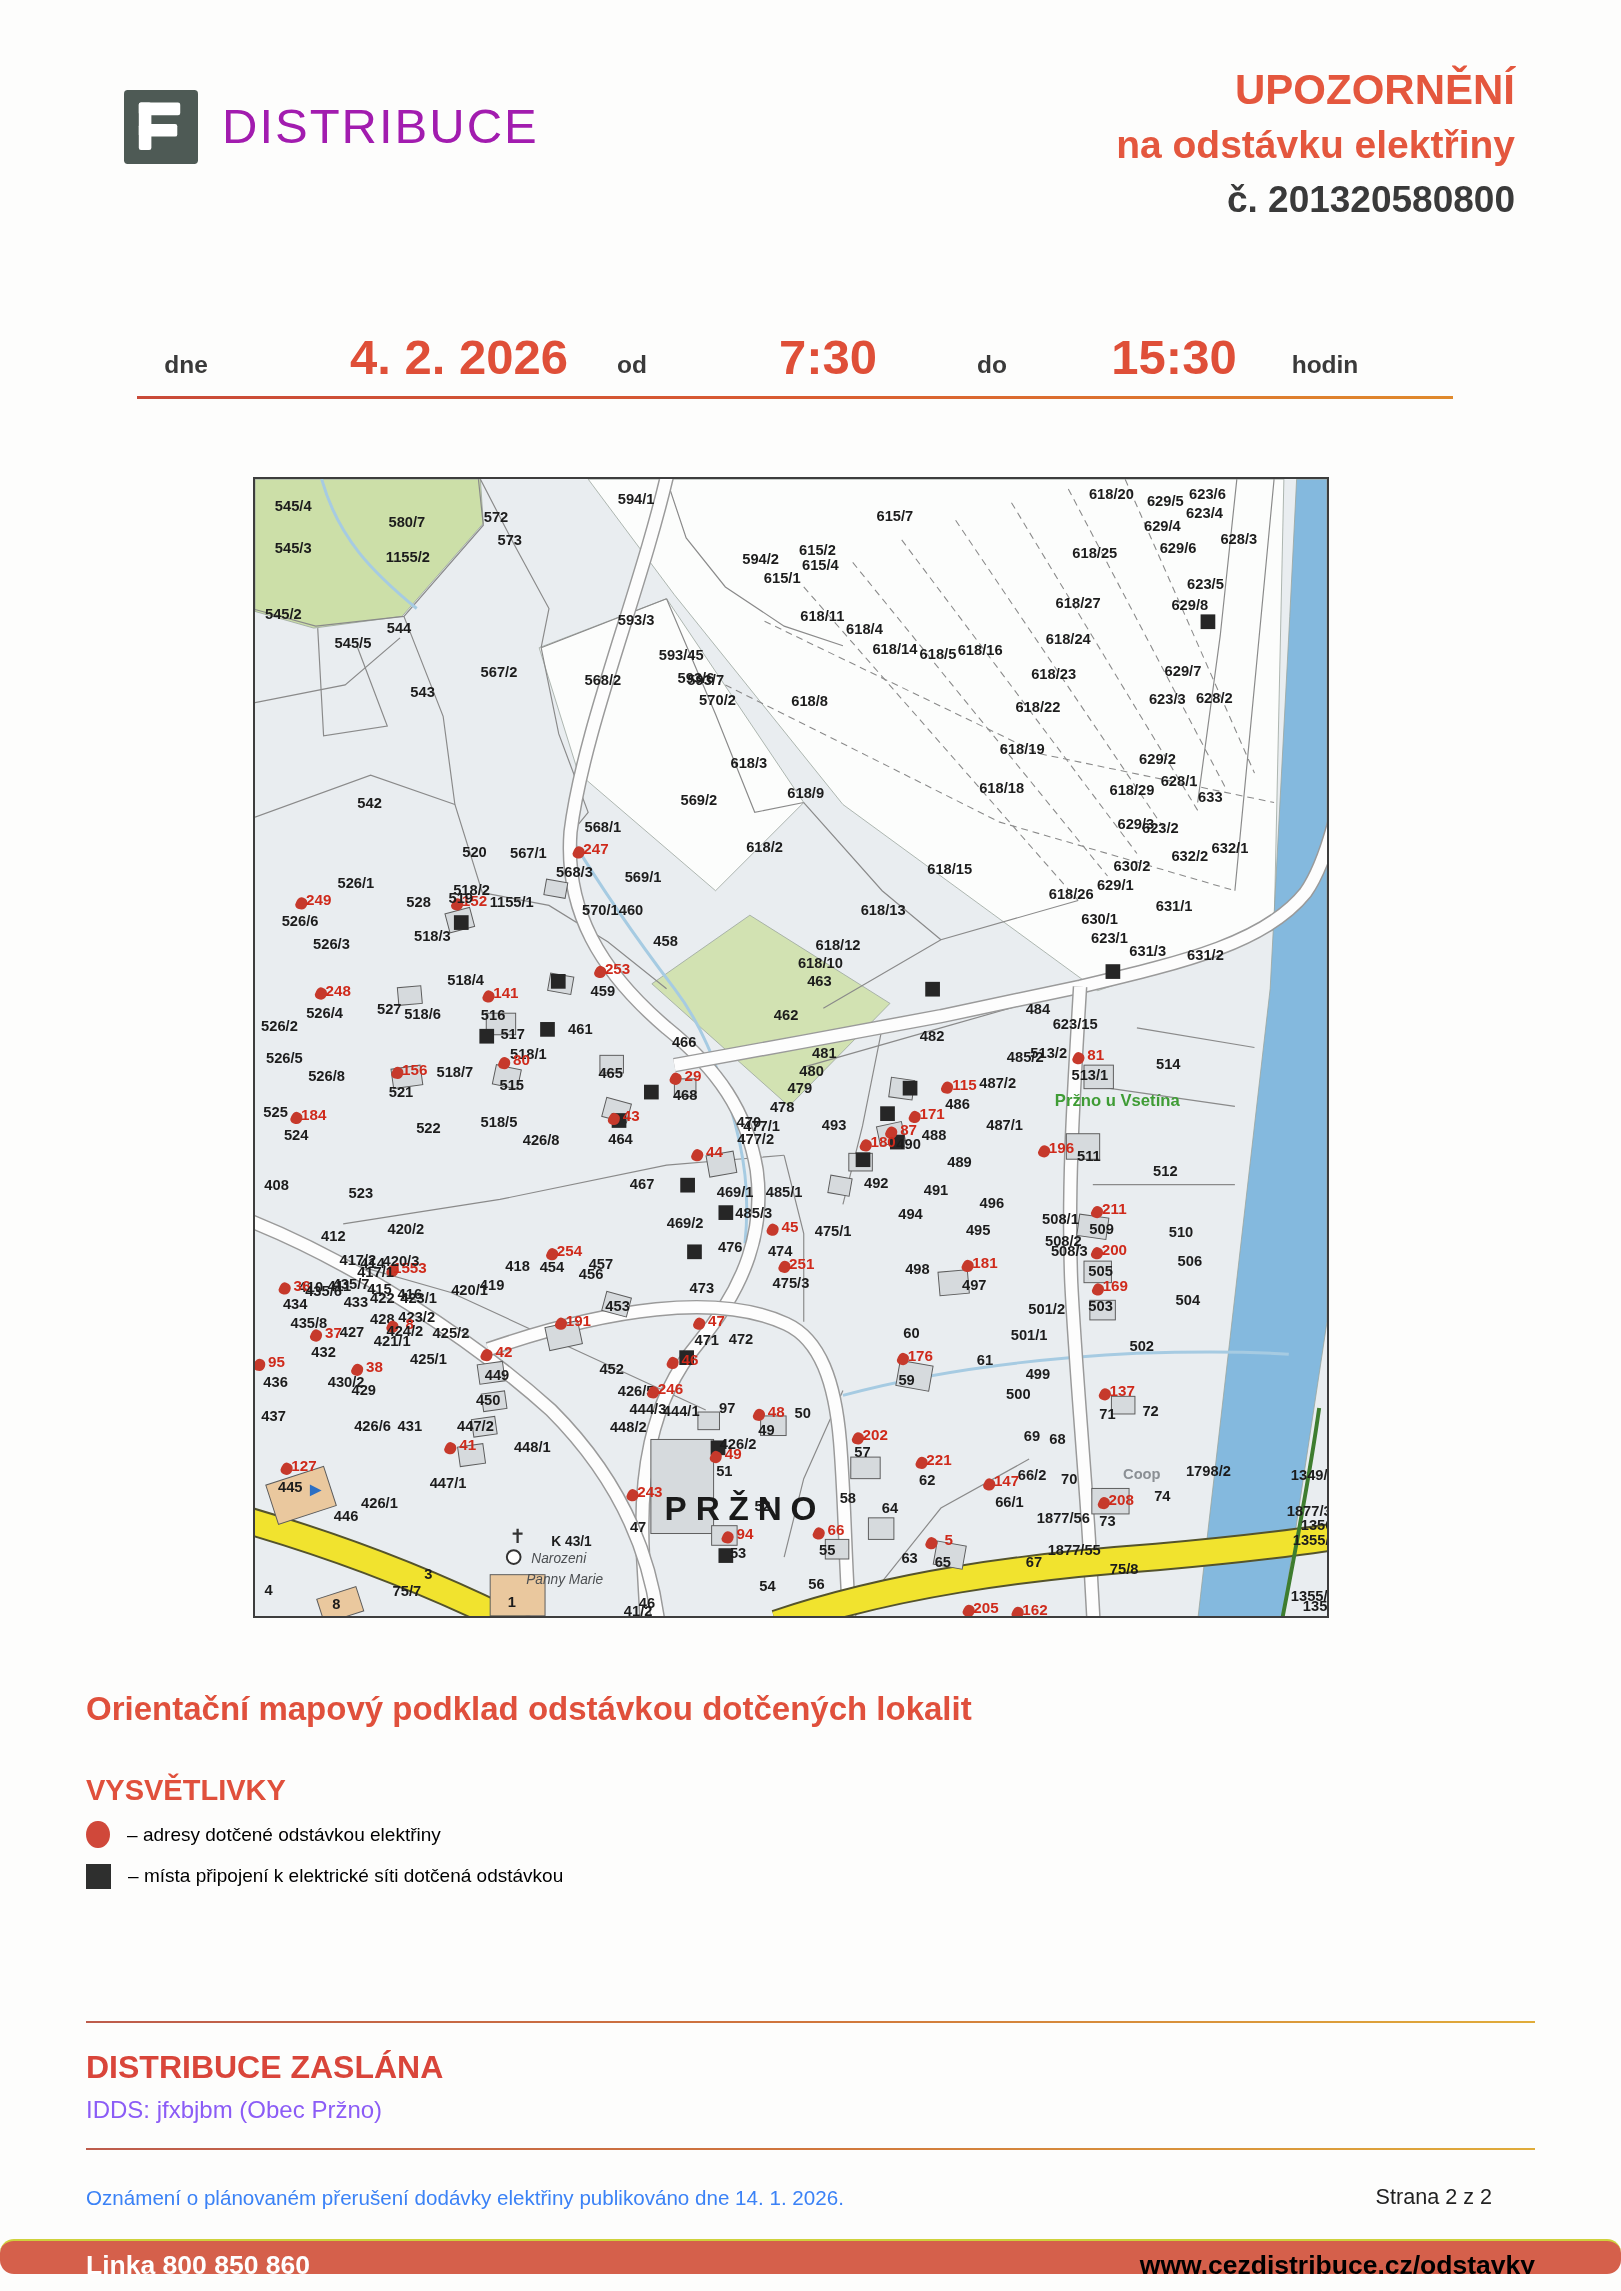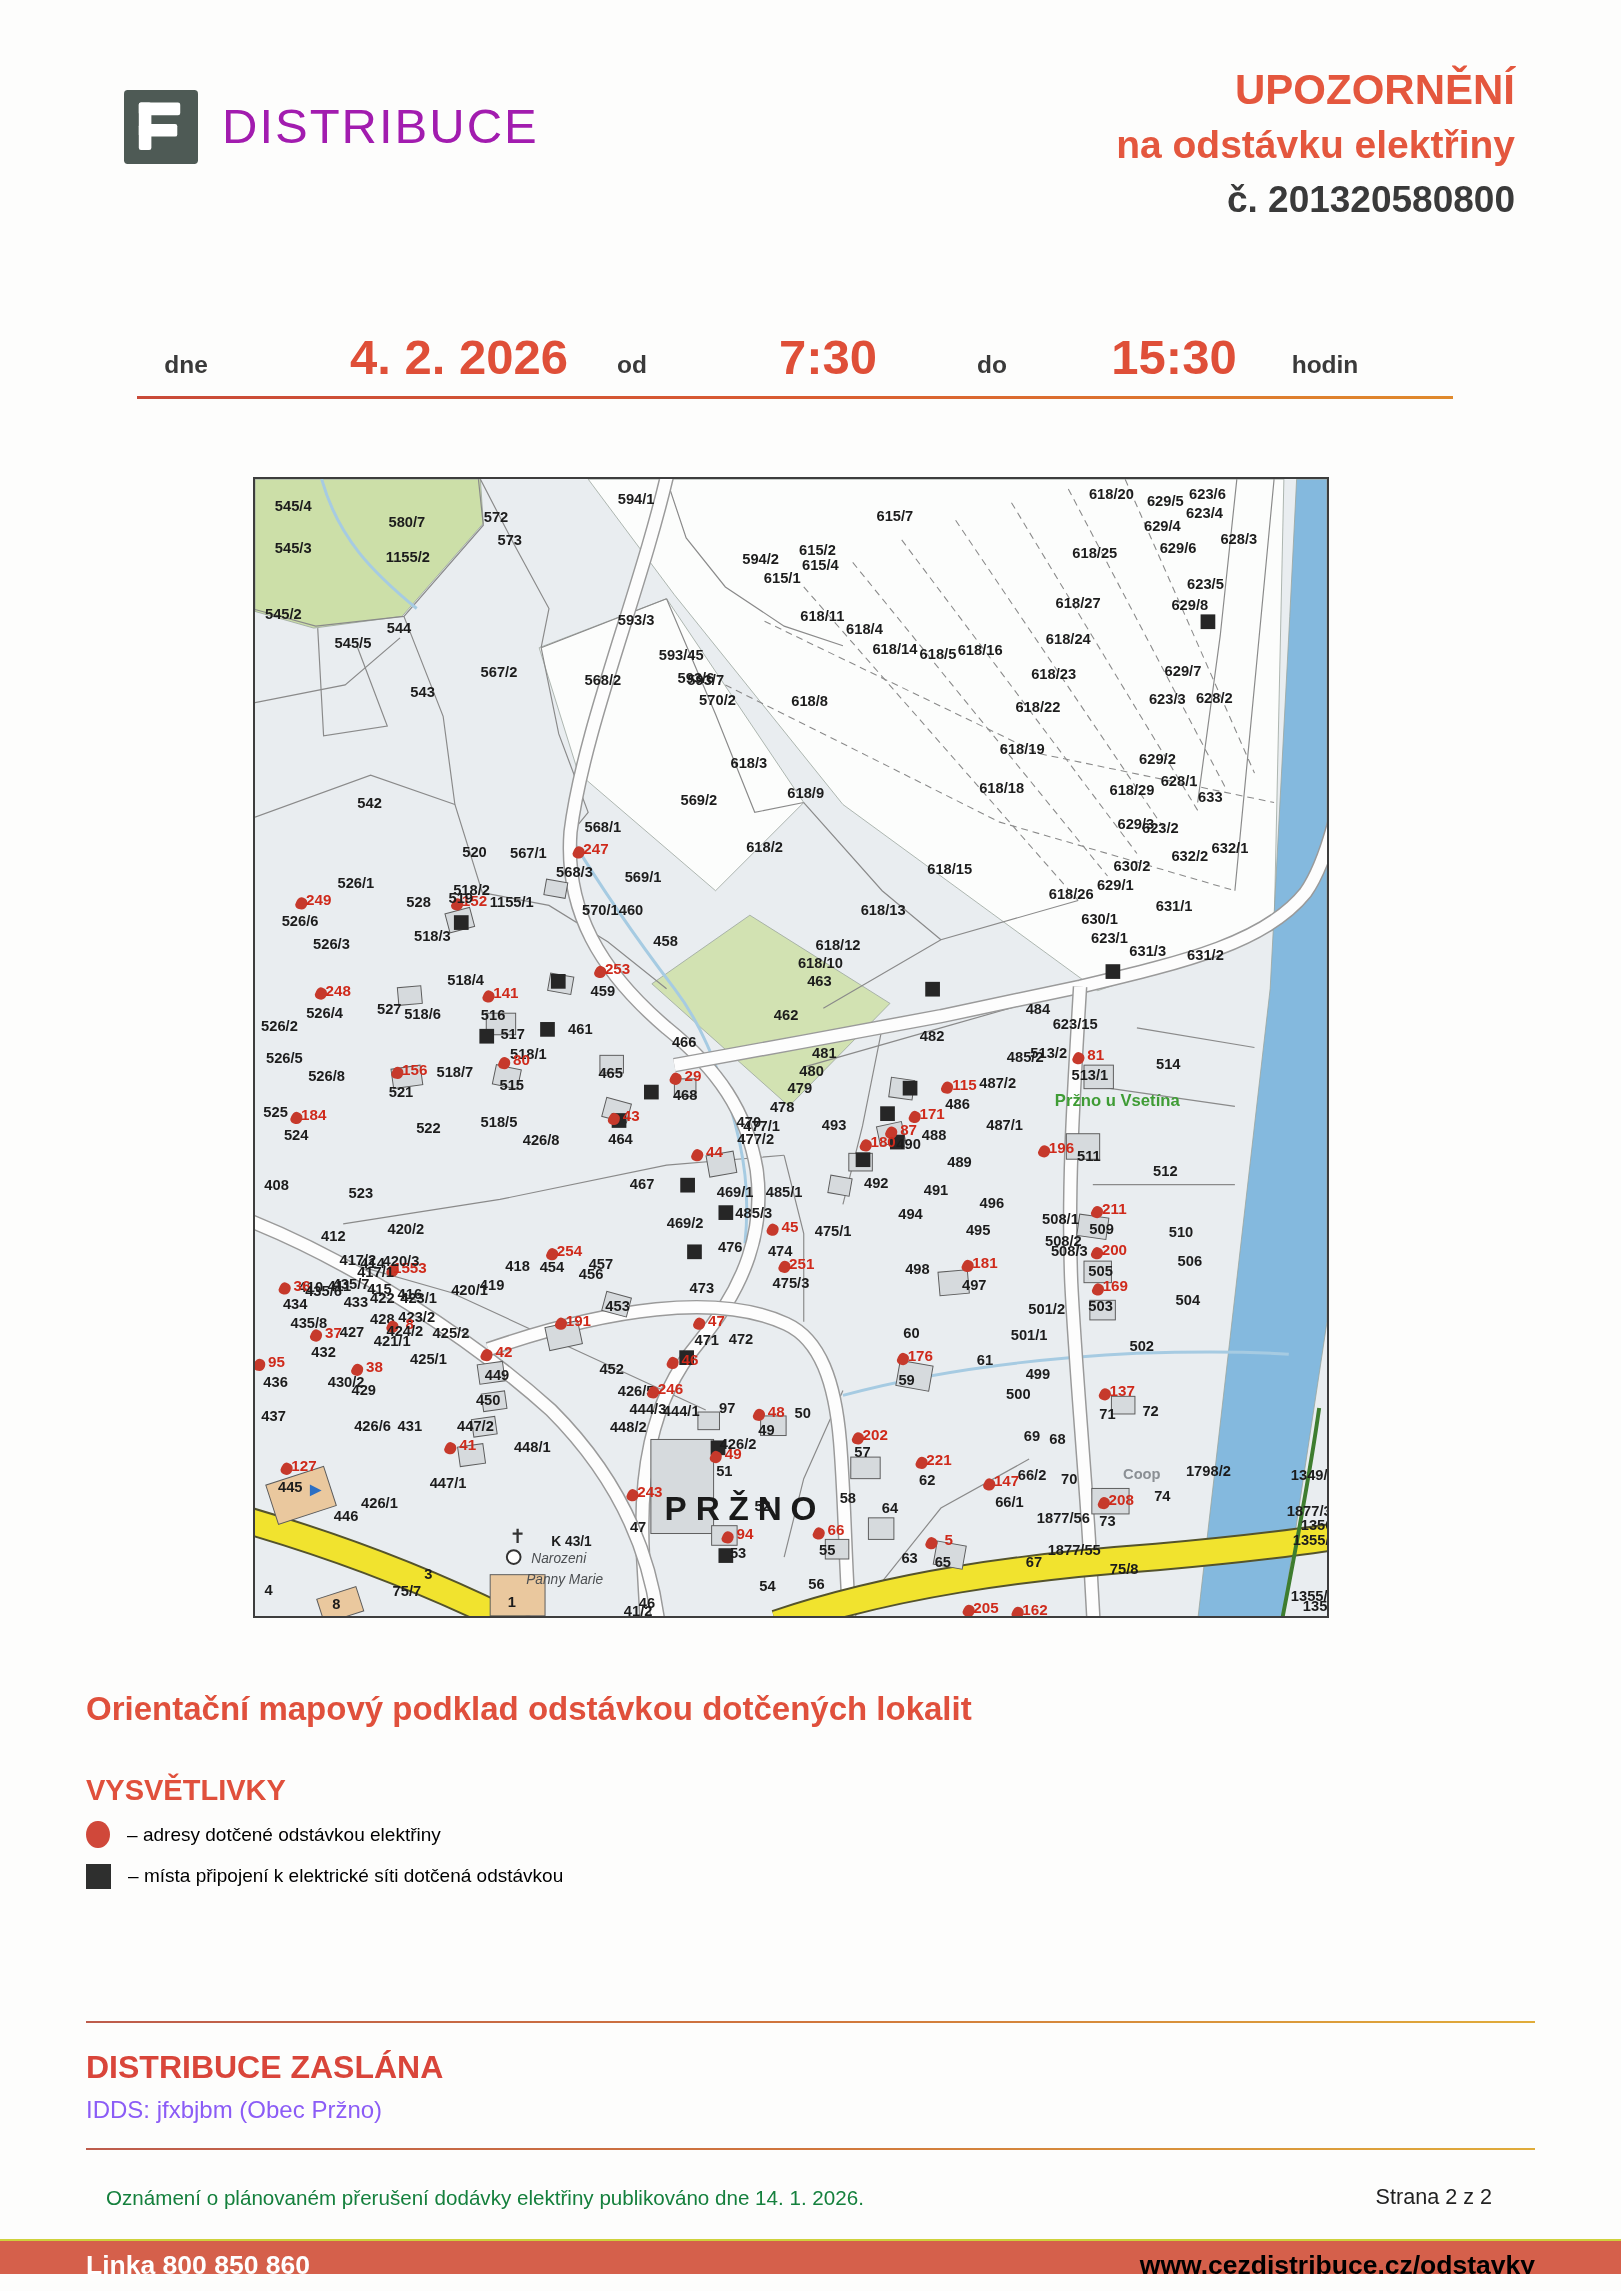--- a/index.html
+++ b/index.html
@@ -27,24 +27,24 @@
   .leg-row1{left:86px;top:1821px;}
   .leg-row2{left:86px;top:1864px;}
   .leg-dot{display:inline-block;width:23.5px;height:27.4px;background:#d0483a;border-radius:50%;
            vertical-align:middle;margin-right:17.6px;}
   .leg-sq{display:inline-block;width:24.5px;height:24.5px;background:#2e2f2e;vertical-align:middle;margin-right:17.6px;}
   .leg-text{font-size:19px;color:#000000;vertical-align:middle;}
   .rule-thin{left:86px;top:2021px;width:1449px;height:2px;background:linear-gradient(90deg,#bd5c4c,#d0763c,#e0ac3a);}
   .rule-thin2{left:86px;top:2148px;width:1449px;height:2px;background:linear-gradient(90deg,#bd5c4c,#d0763c,#e0ac3a);}
   .h-info{left:86px;top:2049px;font-size:32px;font-weight:bold;color:#d9453a;}
   .idds{left:86px;top:2096px;font-size:24px;color:#8b5cf6;}
-  .foot-note{left:86px;top:2186px;font-size:20.6px;color:#15803d;margin-left:20px;}
+  .foot-note{left:86px;top:2186px;font-size:20.6px;color:#3b82f6;}
   .foot-page{right:129px;top:2184px;font-size:21.6px;color:#222;}
   .bottom-bar{left:0;top:2239px;width:1621px;height:33px;background:#d5604b;
-              border-top:2.9px solid #cfd23c;overflow:hidden;}
+              border-top:2.9px solid #cfd23c;overflow:hidden;border-radius:14px;}
   .bar-left{position:absolute;left:86px;top:8.8px;font-size:26.5px;font-weight:bold;color:#fff;white-space:nowrap;}
   .bar-right{position:absolute;right:86px;top:8.8px;font-size:26.5px;font-weight:bold;color:#000000;white-space:nowrap;}
 </style>
 </head>
 <body>
 
 <div class="abs logo-box">
   <svg width="74" height="74" viewBox="0 0 100 100">
     <rect x="0" y="0" width="100" height="100" rx="5" fill="#4e5a55"></rect>
     <rect x="20" y="17" width="56" height="17" rx="3" fill="#fff"></rect>

